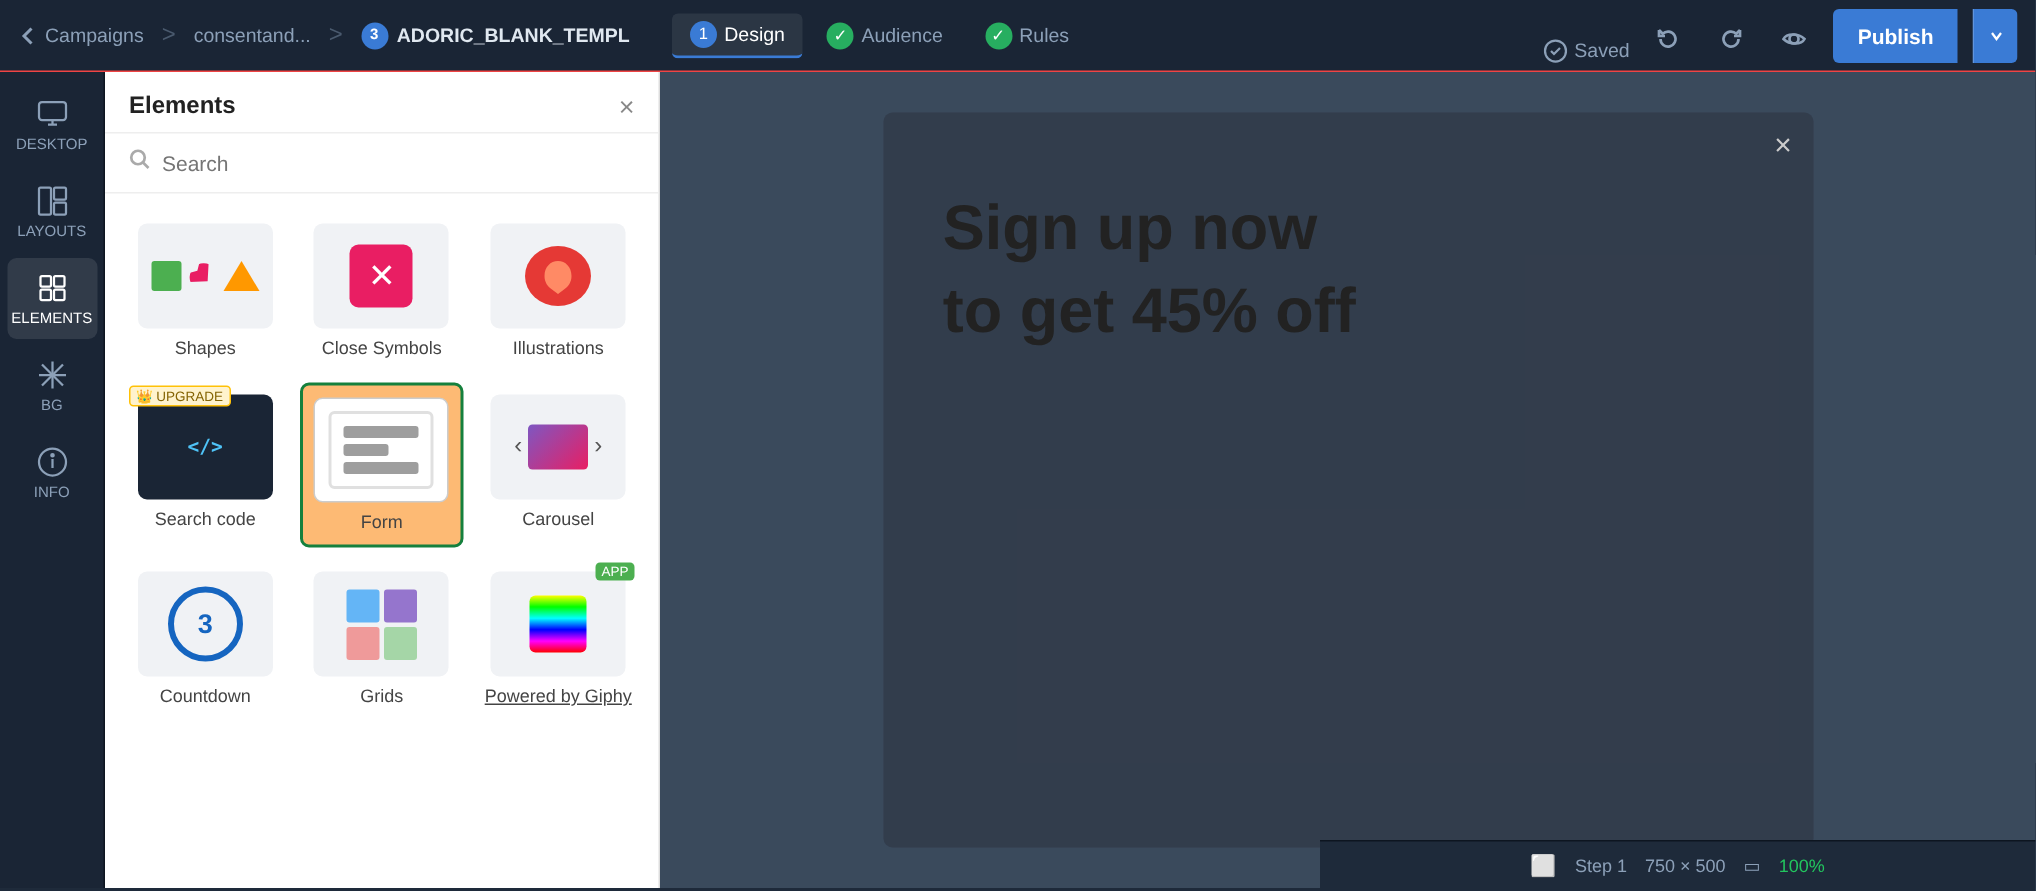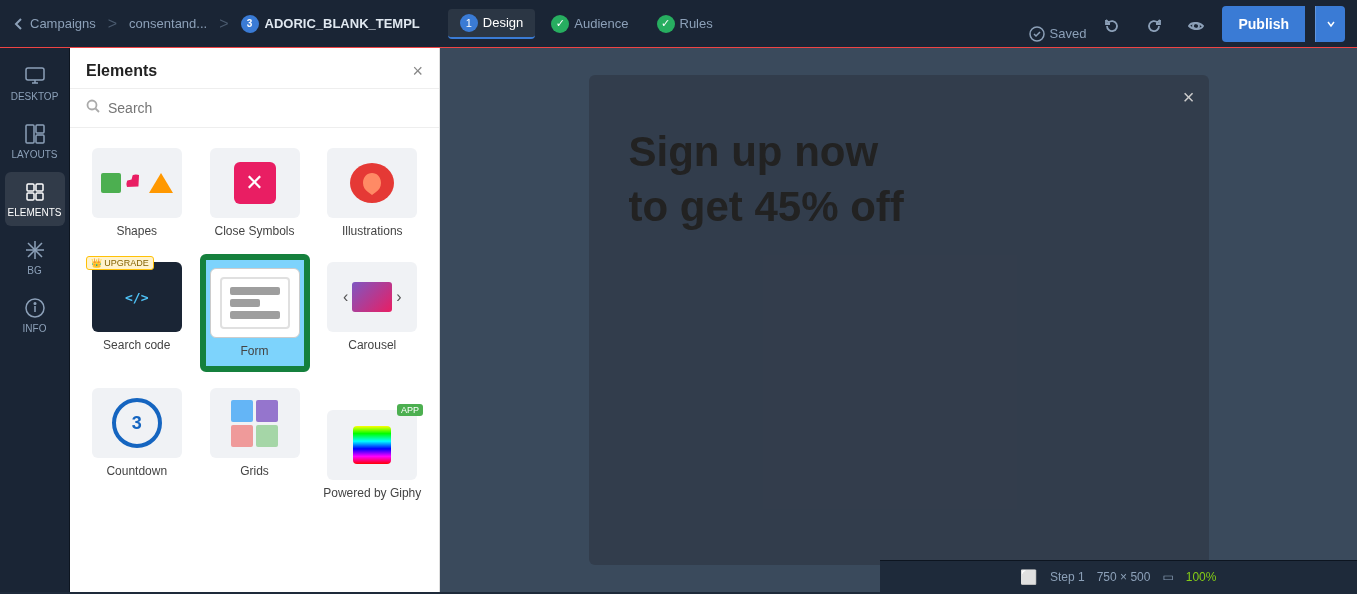--- a/index.html
+++ b/index.html
@@ -146,21 +146,21 @@
       gap: 8px;
       padding: 12px;
       overflow-y: auto;
     }
     .element-item {
       display: flex; flex-direction: column; align-items: center;
       gap: 6px; cursor: pointer; border-radius: 6px;
       padding: 8px 4px;
       position: relative;
     }
-    .element-item.selected { background: #7dd3fc; border: 6px solid #15803d; }
+    .element-item.selected { background: #fdba74; border: 2px solid #15803d; }
     .element-thumb {
       width: 90px; height: 70px;
       border-radius: 6px;
       display: flex; align-items: center; justify-content: center;
       background: #f0f2f5;
       overflow: hidden;
     }
     .element-label {
       font-size: 12px; color: #444; text-align: center;
     }
@@ -270,21 +270,21 @@
       position: absolute; bottom: 0; left: 440px; right: 0;
       height: 32px; background: #1e2a3a;
       display: flex; align-items: center; justify-content: center;
       gap: 12px; font-size: 12px; color: #8ca0b8;
       border-top: 1px solid #0d1520;
     }
     .bottom-step {
       display: flex; align-items: center; gap: 4px;
     }
     .bottom-dims { color: #8ca0b8; }
-    .bottom-zoom { color: #84cc16; }
+    .bottom-zoom { color: #22c55e; }
     .frame-icon { font-size: 14px; }
   </style>
 </head>
 <body>
 
 <div class="top-nav">
   <div class="nav-back">
     <svg viewBox="0 0 14 14" fill="none" stroke="currentColor" stroke-width="2">
       <polyline points="9,2 4,7 9,12"></polyline>
     </svg>
@@ -490,26 +490,26 @@
           <div style="display:grid;grid-template-columns:1fr 1fr;gap:3px;">
             <div style="width:22px;height:22px;background:#64b5f6;border-radius:2px;"></div>
             <div style="width:22px;height:22px;background:#9575cd;border-radius:2px;"></div>
             <div style="width:22px;height:22px;background:#ef9a9a;border-radius:2px;"></div>
             <div style="width:22px;height:22px;background:#a5d6a7;border-radius:2px;"></div>
           </div>
         </div>
         <span class="element-label">Grids</span>
       </div>
 
-      <div class="element-item" style="position:relative;margin-top:22px;">
+      <div class="element-item" style="position:relative;">
         <div class="app-badge" style="position:absolute;top:2px;right:4px;background:#4caf50;color:white;font-size:9px;border-radius:3px;padding:1px 4px;">APP</div>
         <div class="element-thumb">
           <div class="giphy-color-bar" style="width:38px;height:38px;border-radius:4px;background:linear-gradient(to bottom, #ffff00, #00ff00, #00ffff, #0000ff, #ff00ff, #ff0000);"></div>
         </div>
-        <span class="element-label" style="text-align:left;">Powered by Giphy</span>
+        <span class="element-label" style="text-align:left;text-decoration:underline;">Powered by Giphy</span>
       </div>
 
     </div>
   </div>
 
   <div class="canvas-area">
     <div class="modal-container">
       <button class="modal-close">×</button>
       <div class="modal-text">
         <span>Sign up now</span><br>

